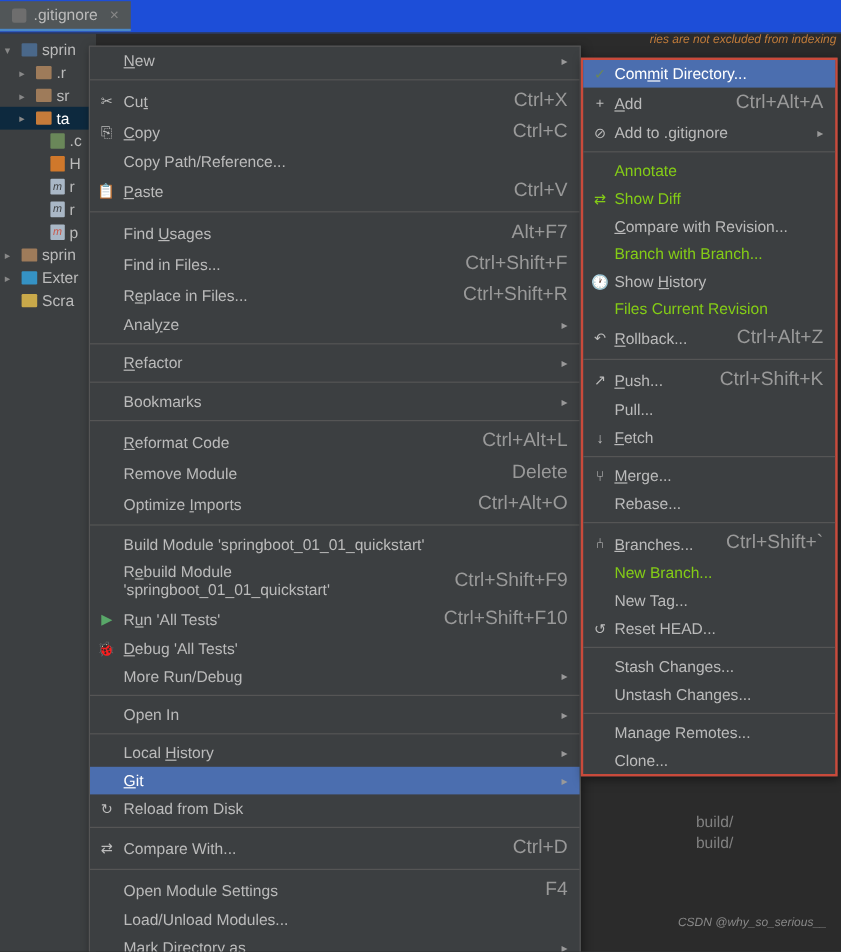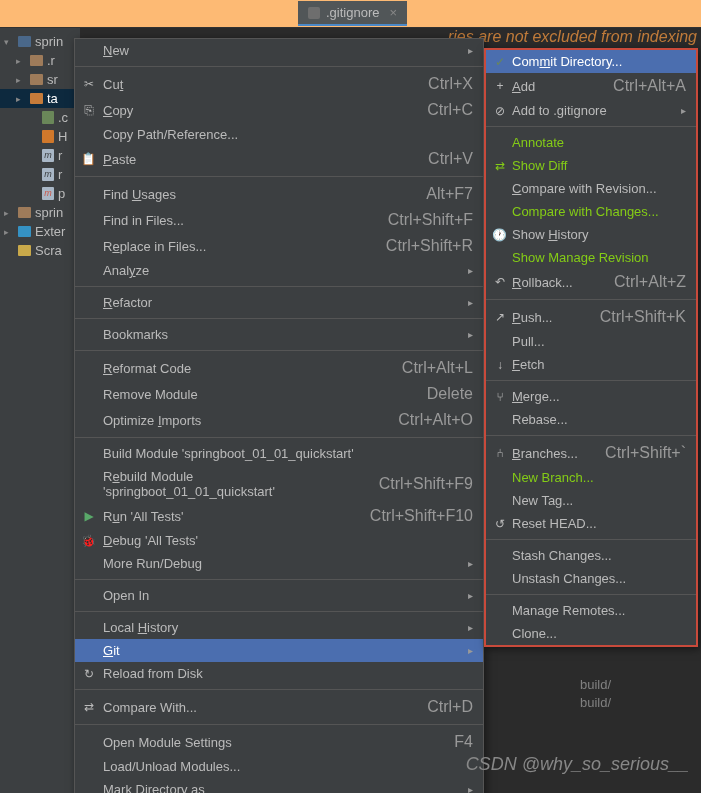--- a/index.html
+++ b/index.html
@@ -6,57 +6,57 @@
     body { width: 701px; height: 793px; background: #2b2b2b; color: #bbbbbb; overflow: hidden; position: relative; }
     
     .toolbar { height: 28px; background: #3c3f41; display: flex; align-items: center; padding: 0 8px; border-bottom: 1px solid #323232; }
     .toolbar-left { display: flex; align-items: center; gap: 6px; }
     .proj-icon { width: 14px; height: 12px; background: #a9a9a9; border-radius: 1px; }
     .toolbar-label { color: #bbb; font-weight: bold; }
     .dropdown-arrow { color: #bbb; font-size: 10px; }
     .toolbar-icons { margin-left: auto; display: flex; gap: 14px; color: #888; }
     .toolbar-icons span { cursor: pointer; }
     
-    .tab-bar { height: 28px; background: #fdba74; display: flex; align-items: center; padding-left: 298px; border-bottom: 1px solid #323232; position: absolute; top: 0; left: 0; right: 0; z-index: 1; }
+    .tab-bar { height: 28px; background: #1d4ed8; display: flex; align-items: center; border-bottom: 1px solid #323232; position: absolute; top: 0; left: 0; right: 0; z-index: 1; }
     .tab { display: flex; align-items: center; gap: 6px; background: #515658; padding: 4px 10px; color: #bbb; border-bottom: 2px solid #4a88c7; }
     .tab-icon { width: 12px; height: 12px; background: #6e6e6e; border-radius: 2px; }
     .tab-close { color: #888; margin-left: 4px; }
     
     .sidebar { position: absolute; left: 0; top: 28px; width: 80px; height: calc(100% - 28px); background: #3c3f41; padding-top: 4px; }
     .tree-item { display: flex; align-items: center; gap: 4px; padding: 2px 4px; color: #bbb; font-size: 12px; white-space: nowrap; overflow: hidden; }
     .tree-item.sel { background: #0d293e; color: #fff; }
     .tree-arrow { color: #888; font-size: 9px; width: 10px; }
     .folder-icon { width: 13px; height: 11px; background: #9e7b5a; border-radius: 1px; }
     .folder-icon.blue { background: #4a688a; }
     .folder-icon.orange { background: #c57b3a; }
     .file-icon { width: 12px; height: 13px; background: #6a8759; border-radius: 1px; }
     .file-icon.html { background: #d0782b; }
     .file-icon.m { background: #a9b7c6; color: #3c3f41; font-size: 9px; text-align: center; line-height: 13px; font-style: italic; }
     
-    .warning-bar { position: absolute; top: 28px; right: 4px; color: #c07b3a; font-size: 16px; font-style: italic; }
+    .warning-bar { position: absolute; top: 28px; right: 4px; color: #c07b3a; font-size: 10px; font-style: italic; }
     
     .context-menu { position: absolute; background: #3c3f41; border: 1px solid #555; box-shadow: 2px 2px 8px rgba(0,0,0,0.5); z-index: 10; }
     .menu1 { left: 74px; top: 38px; width: 410px; }
     .menu-item { display: flex; align-items: center; padding: 4px 10px 4px 28px; color: #bbb; cursor: pointer; position: relative; min-height: 22px; }
     .menu-item.highlighted { background: #4b6eaf; color: #fff; }
     .menu-item.disabled { color: #84cc16; }
     .menu-icon { position: absolute; left: 6px; width: 16px; text-align: center; font-size: 12px; }
     .menu-label { flex: 1; }
     .menu-label u { text-decoration: underline; }
     .menu-shortcut { color: #999; margin-left: 20px; font-size: 16px; }
     .submenu-arrow { color: #999; font-size: 10px; margin-left: 8px; }
     .menu-sep { height: 1px; background: #555; margin: 4px 0; }
     
     .menu2 { left: 484px; top: 48px; width: 214px; border: 2px solid #c94a3b; }
     .menu2 .menu-item { padding-left: 26px; }
     
     .editor-bg { position: absolute; left: 80px; top: 56px; right: 0; bottom: 0; background: #2b2b2b; color: #808080; padding: 620px 0 0 410px; font-family: monospace; font-size: 13px; }
     .editor-bg div { line-height: 18px; text-align: center; }
     
-    .watermark { position: absolute; bottom: 18px; right: 12px; color: #888; font-size: 18px; font-style: italic; z-index: 20; }
+    .watermark { position: absolute; bottom: 18px; right: 12px; color: #888; font-size: 10px; font-style: italic; z-index: 20; }
   </style>
 </head>
 <body>
 
 <div class="toolbar">
   <div class="toolbar-left">
     <div class="proj-icon"></div>
     <span class="toolbar-label">Project</span>
     <span class="dropdown-arrow">▾</span>
   </div>
@@ -295,28 +295,28 @@
       <span class="menu-label">Annotate</span>
     </div>
     <div class="menu-item disabled">
       <span class="menu-icon">⇄</span>
       <span class="menu-label">Show Diff</span>
     </div>
     <div class="menu-item">
       <span class="menu-label"><u>C</u>ompare with Revision...</span>
     </div>
     <div class="menu-item disabled">
-      <span class="menu-label">Compare with Changes...</span>
+      <span class="menu-label">Branch with Branch...</span>
     </div>
     <div class="menu-item">
       <span class="menu-icon">🕐</span>
       <span class="menu-label">Show <u>H</u>istory</span>
     </div>
     <div class="menu-item disabled">
-      <span class="menu-label">Show Manage Revision</span>
+      <span class="menu-label">Files Current Revision</span>
     </div>
     <div class="menu-item">
       <span class="menu-icon">↶</span>
       <span class="menu-label"><u>R</u>ollback...</span>
       <span class="menu-shortcut">Ctrl+Alt+Z</span>
     </div>
     <div class="menu-sep"></div>
     <div class="menu-item">
       <span class="menu-icon">↗</span>
       <span class="menu-label"><u>P</u>ush...</span>

